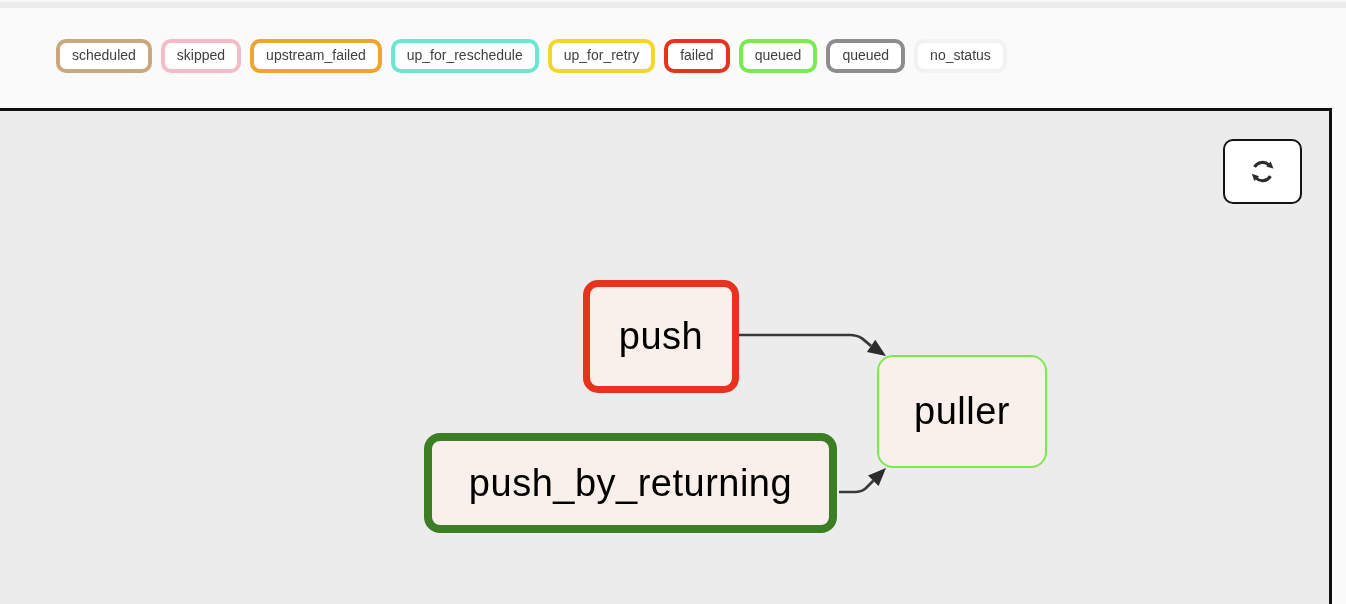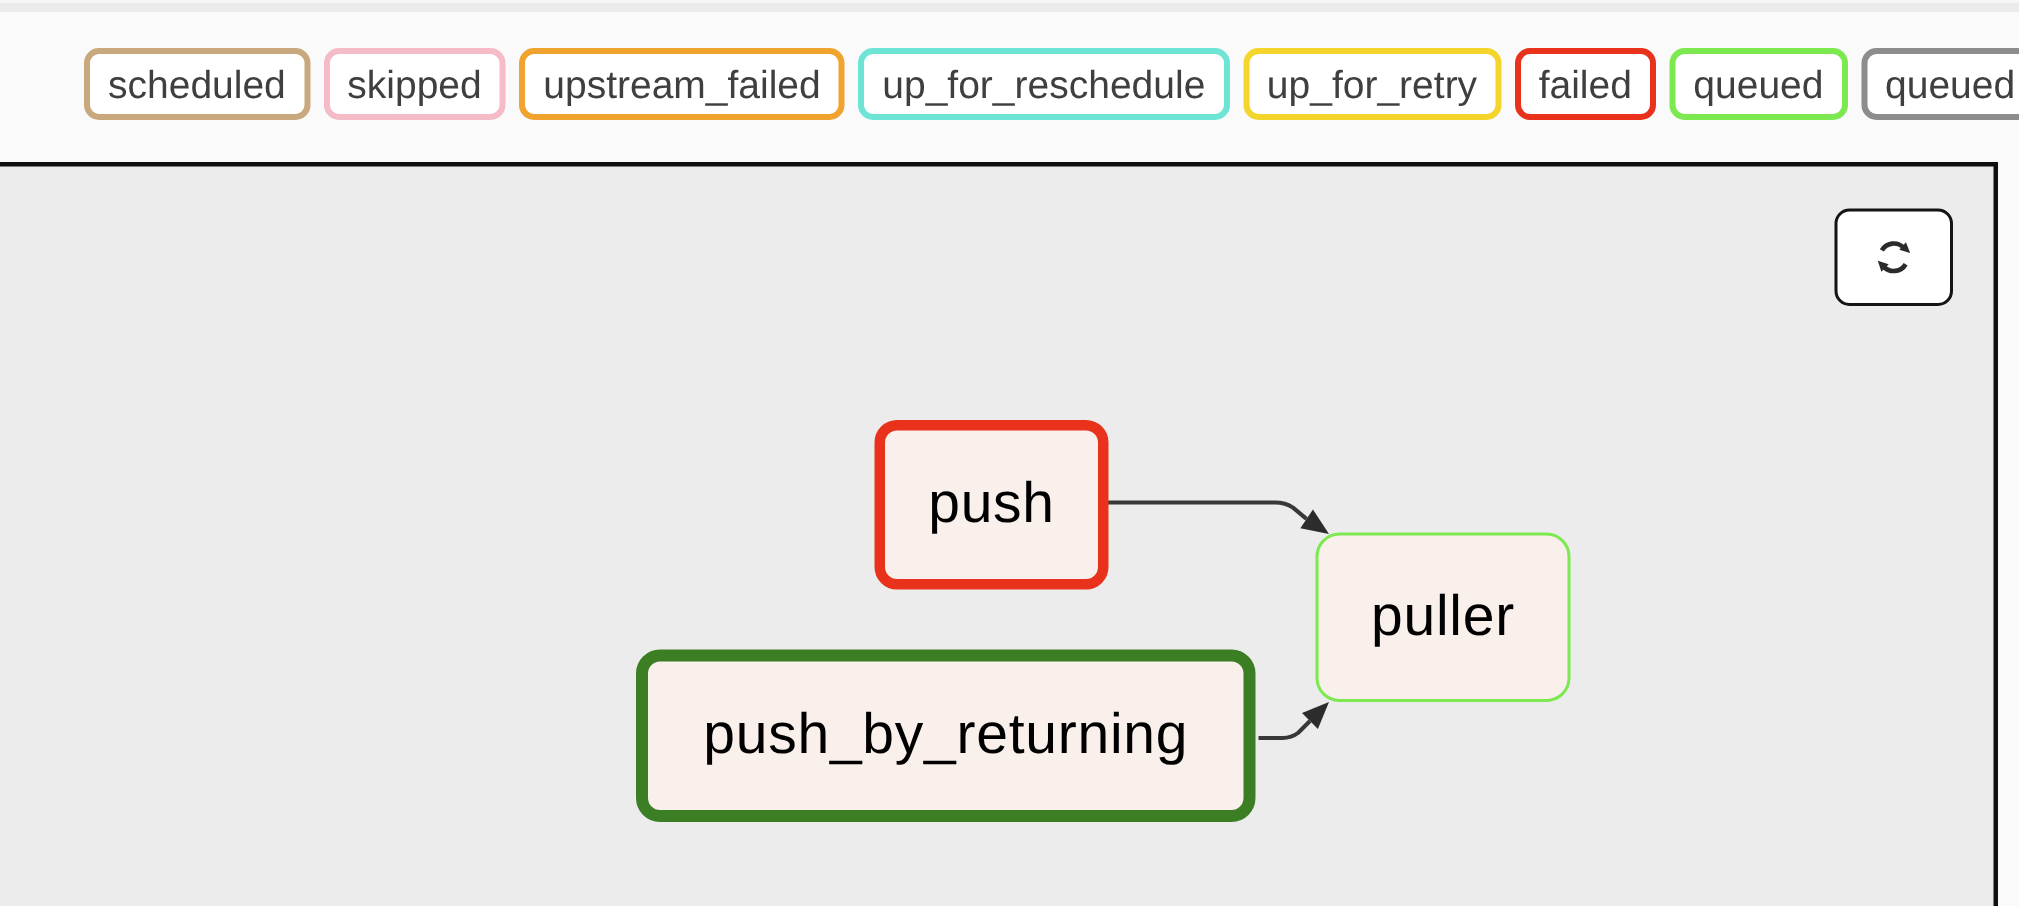--- a/index.html
+++ b/index.html
@@ -7,37 +7,37 @@
     font-family:"Liberation Sans", sans-serif; background:#fafafa; }
   .stage { position:absolute; top:0; left:0; width:1346px; height:604px; }
 
   .top-strip { position:absolute; top:0; left:0; width:1346px; height:8px;
     background:#ebebeb; border-top:2px solid #f6f6f6; }
 
   .legend-bar { position:absolute; top:8px; left:0; width:1346px; height:100px;
     background:#fafafa; display:flex; align-items:center; padding-left:56px;
     padding-bottom:4px; gap:9px; }
   .badge { display:inline-block; background:#ffffff; border:4px solid #ccc;
-    border-radius:10px; padding:4px 12px; font-size:26px; color:#403f3e;
+    border-radius:10px; padding:4px 12px; font-size:14px; color:#403f3e;
     white-space:nowrap; line-height:1.25; }
 
   .graph-area { position:absolute; top:108px; left:0; width:1332px; height:496px;
     background:#ececec; border-top:3px solid #101010; border-right:3px solid #101010; }
 
   .refresh-btn { position:absolute; left:1223px; top:139px; width:79px; height:65px;
     background:#ffffff; border:2.5px solid #141414; border-radius:10px;
     display:flex; align-items:center; justify-content:center; cursor:pointer; }
   .refresh-btn svg { width:31px; height:31px; }
 
   .node { position:absolute; display:flex; align-items:center; justify-content:center;
     background:#f9efeb; color:#000; font-size:38px; letter-spacing:0.5px;
     cursor:pointer; }
   .node-push { left:583px; top:280px; width:156px; height:113px;
     border:7px solid #888; border-radius:15px; }
-  .node-pbr  { left:424px; top:433px; width:413px; height:115px;
+  .node-pbr  { left:424px; top:433px; width:413px; height:100px;
     border:8px solid #888; border-radius:16px; }
   .node-puller { left:877px; top:355px; width:170px; height:113px;
     border:2px solid #4d7c0f; border-radius:16px; }
 
   .edges { position:absolute; top:0; left:0; width:1346px; height:604px;
     pointer-events:none; }
 </style>
 </head>
 <body>
 
@@ -47,20 +47,21 @@
 
   <div class="legend-bar" id="legend">
       <span class="badge" style="border-color: rgb(201, 168, 126);">scheduled</span>
       <span class="badge" style="border-color: rgb(245, 188, 200);">skipped</span>
       <span class="badge" style="border-color: rgb(240, 163, 46);">upstream_failed</span>
       <span class="badge" style="border-color: rgb(110, 228, 212);">up_for_reschedule</span>
       <span class="badge" style="border-color: rgb(243, 213, 43);">up_for_retry</span>
       <span class="badge" style="border-color: rgb(232, 50, 28);">failed</span>
       <span class="badge" style="border-color: rgb(124, 233, 80);">queued</span>
       <span class="badge" style="border-color: rgb(141, 141, 141); text-align: right;">queued</span>
+      <span class="badge" style="border-color: rgb(242, 242, 242);">no_status</span>
     </div>
 
   <div class="graph-area"></div>
 
   <svg class="edges" viewBox="0 0 1346 604">
     <g stroke="#383838" stroke-width="2.7" fill="none" stroke-linejoin="round">
       <path d="M 707,335 L 850,335 Q 857,335 862,338.4 L 871,345.9"></path>
     </g>
     <polygon points="886,356 866.9,352.1 875.3,339.7" fill="#2c2c2c" stroke="none"></polygon>
     <g stroke="#383838" stroke-width="2.7" fill="none" stroke-linejoin="round">

